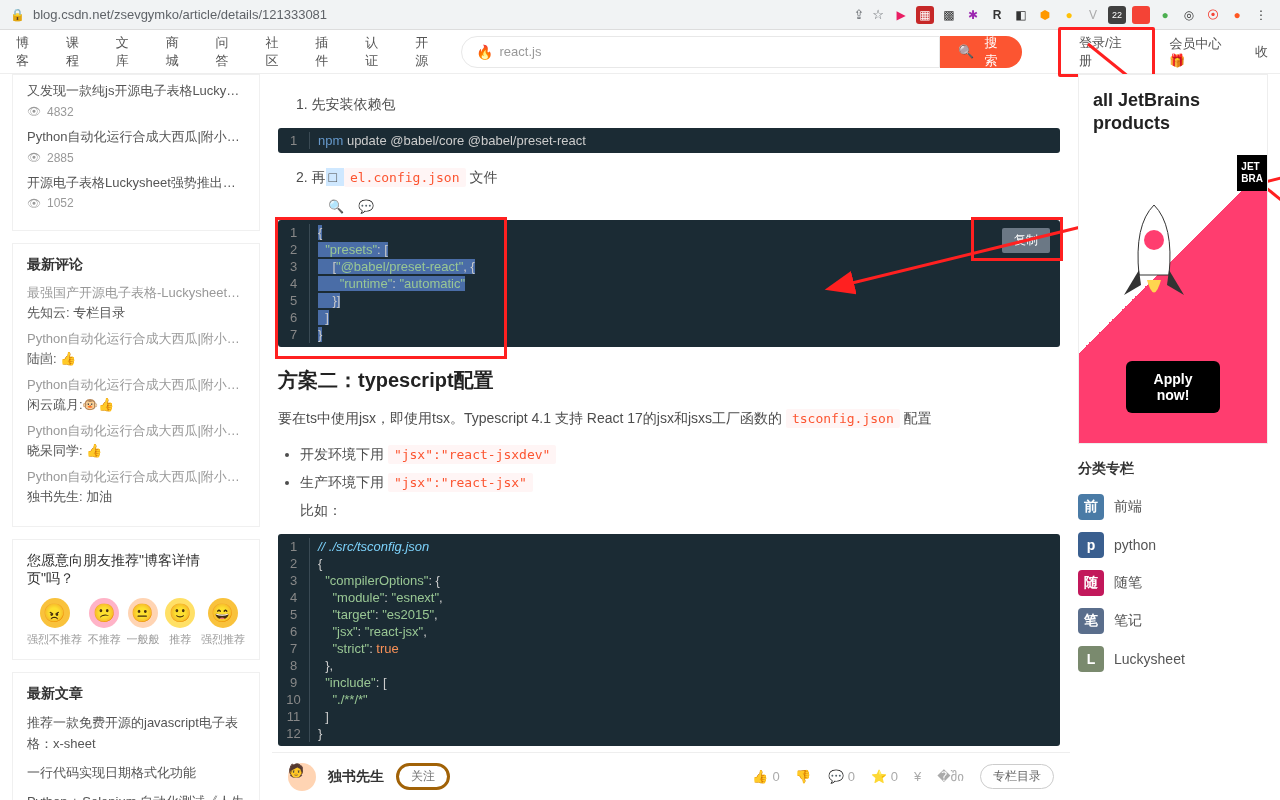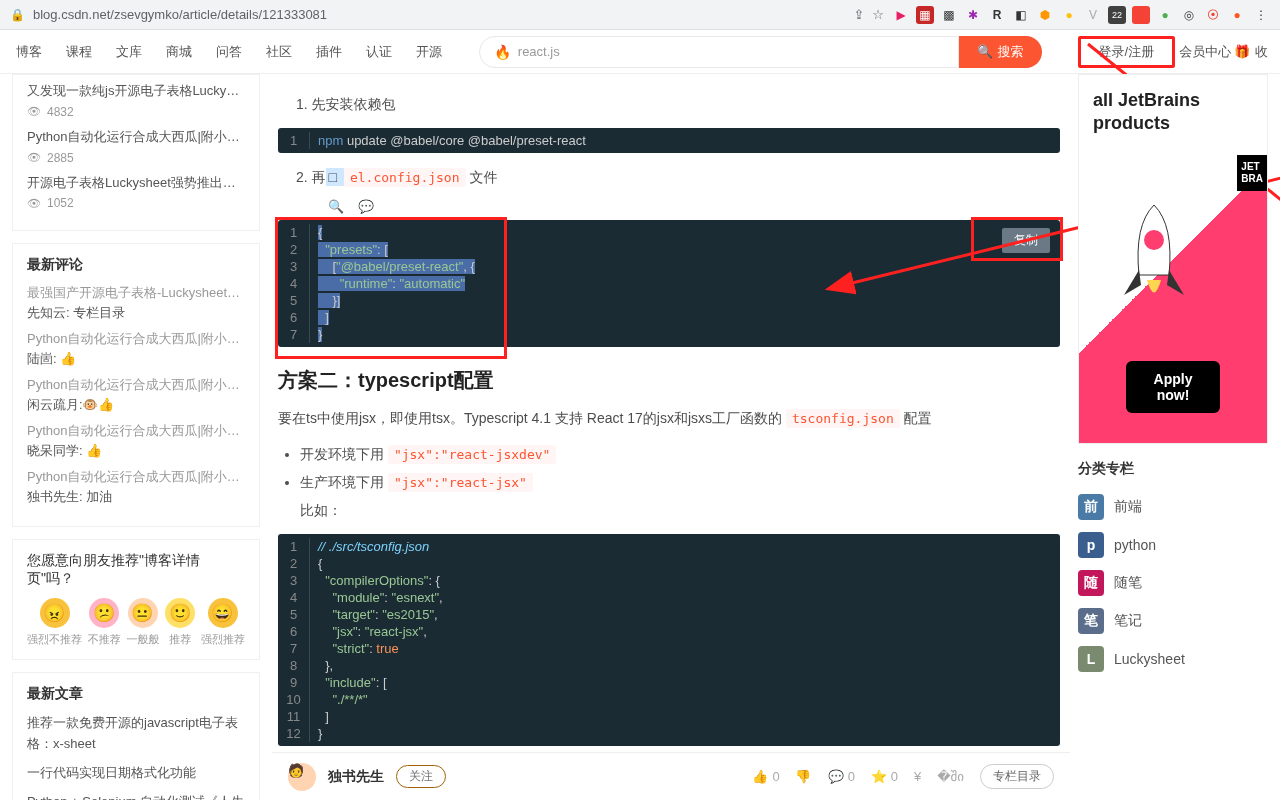--- a/index.html
+++ b/index.html
@@ -9,21 +9,21 @@
 .url-bar .url{color:#5f6368;font-size:13px;flex:1}
 .url-bar .icons{display:flex;gap:6px;align-items:center}
 .url-bar .icons span{width:18px;height:18px;display:flex;align-items:center;justify-content:center;font-size:12px;border-radius:3px}
 .topnav{height:44px;border-bottom:1px solid #eee;display:flex;align-items:center;padding:0 12px;gap:16px;background:#fff}
 .topnav a{color:#555;font-size:13px;text-decoration:none;padding:0 4px}
 .search-wrap{margin-left:auto;display:flex;align-items:center}
 .search-box{display:flex;align-items:center;border:1px solid #e8e8e8;border-radius:18px 0 0 18px;height:32px;width:480px;padding:0 14px;background:#fff}
 .search-box .fire{color:#fc5531;margin-right:6px;font-size:14px}
 .search-box input{border:none;outline:none;font-size:13px;flex:1;color:#999}
 .search-btn{background:#fc5531;color:#fff;border:none;height:32px;padding:0 18px;border-radius:0 18px 18px 0;font-size:13px;cursor:pointer;display:flex;align-items:center;gap:4px}
-.topnav .right{margin-left:20px;display:flex;gap:4px;align-items:center;font-size:13px;color:#555}
+.topnav .right{margin-left:20px;display:flex;gap:14px;align-items:center;font-size:13px;color:#555}
 .login-box{border:3px solid #ff2020;padding:4px 18px;border-radius:2px}
 .main{display:flex;gap:18px;padding:0 12px}
 .left-col{width:248px;flex-shrink:0}
 .mid-col{flex:1;min-width:0;padding-top:8px}
 .right-col{width:190px;flex-shrink:0;padding-top:0}
 .card{background:#fff;border:1px solid #f0f0f0;margin-bottom:12px;padding:12px 14px}
 .card h3{font-size:14px;font-weight:600;color:#333;margin-bottom:10px}
 .side-link{display:block;color:#555;font-size:13px;line-height:1.6;margin-bottom:3px;overflow:hidden;text-overflow:ellipsis;white-space:nowrap}
 .side-sub{color:#999;font-size:12px;display:flex;align-items:center;gap:6px;margin-bottom:8px}
 .side-sub .eye{font-size:11px}
@@ -50,21 +50,21 @@
 .inline-code{background:#fff5f5;color:#fc5531;padding:2px 6px;font-family:Consolas,monospace;font-size:13px;border-radius:2px}
 .ad-card{border:1px solid #eee;padding:0;background:linear-gradient(135deg,#fff 50%,#ff3d6f 50%);height:370px;position:relative;overflow:hidden}
 .ad-text{padding:14px;font-size:18px;font-weight:600;color:#222;line-height:1.3}
 .ad-btn{background:#000;color:#fff;border:none;padding:10px 20px;border-radius:6px;font-size:14px;font-weight:600;position:absolute;bottom:30px;left:50%;transform:translateX(-50%)}
 .cat-title{font-size:14px;font-weight:600;margin:16px 0 10px;color:#333}
 .cat-item{display:flex;align-items:center;gap:10px;padding:6px 0;color:#555;font-size:14px}
 .cat-icon{width:26px;height:26px;border-radius:4px;display:flex;align-items:center;justify-content:center;font-size:14px;color:#fff;font-weight:bold}
 .footer-bar{position:fixed;bottom:0;left:272px;right:210px;background:#fff;border-top:1px solid #eee;height:48px;display:flex;align-items:center;padding:0 16px;gap:12px}
 .footer-bar .avatar{width:28px;height:28px;border-radius:50%;background:#ffd4b3}
 .footer-bar .name{font-size:14px;font-weight:600;color:#333}
-.footer-bar .follow{border:1px solid #a16207;border-radius:14px;padding:2px 12px;font-size:12px;color:#777}
+.footer-bar .follow{border:3px solid #a16207;border-radius:14px;padding:2px 12px;font-size:12px;color:#777}
 .footer-bar .actions{margin-left:auto;display:flex;gap:16px;align-items:center;color:#aaa;font-size:13px}
 .footer-bar .toc-btn{border:1px solid #ccc;border-radius:14px;padding:3px 12px;font-size:12px;color:#666}
 .arrow-svg{position:absolute;pointer-events:none}
 </style>
 </head>
 <body>
 
 <div class="url-bar">
   <span class="lock">🔒</span>
   <span class="url">blog.csdn.net/zsevgymko/article/details/121333081</span>

